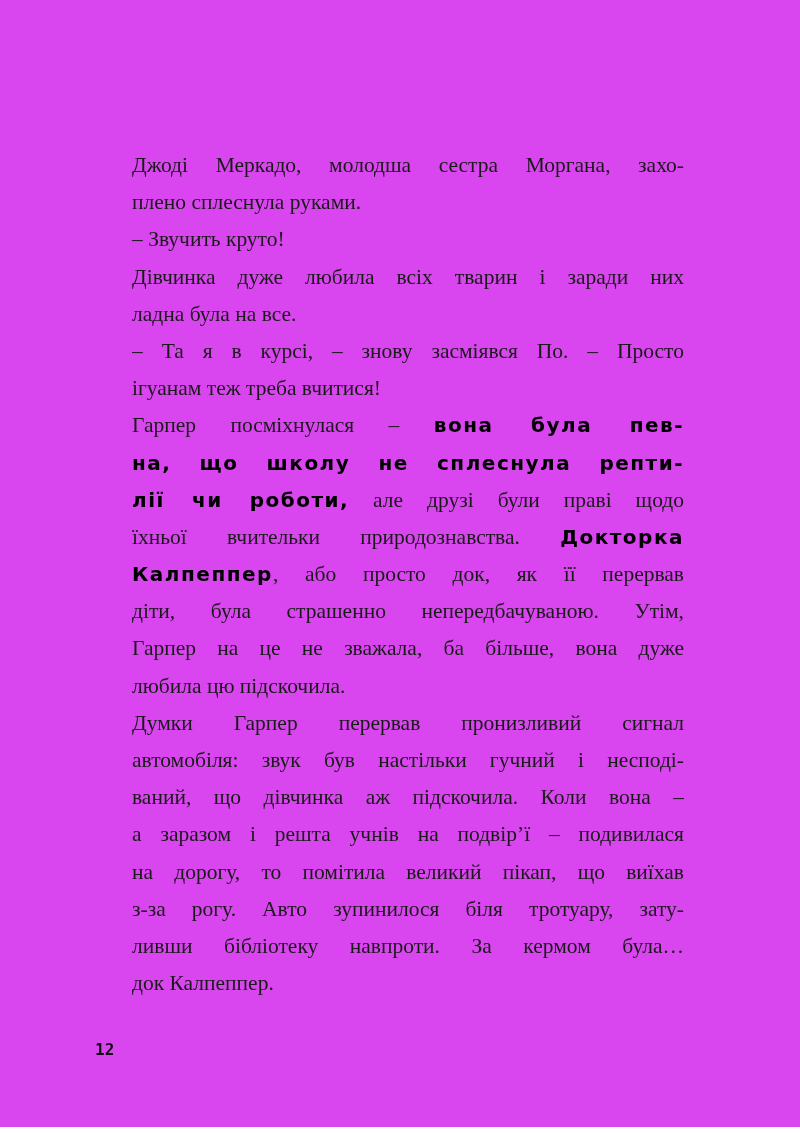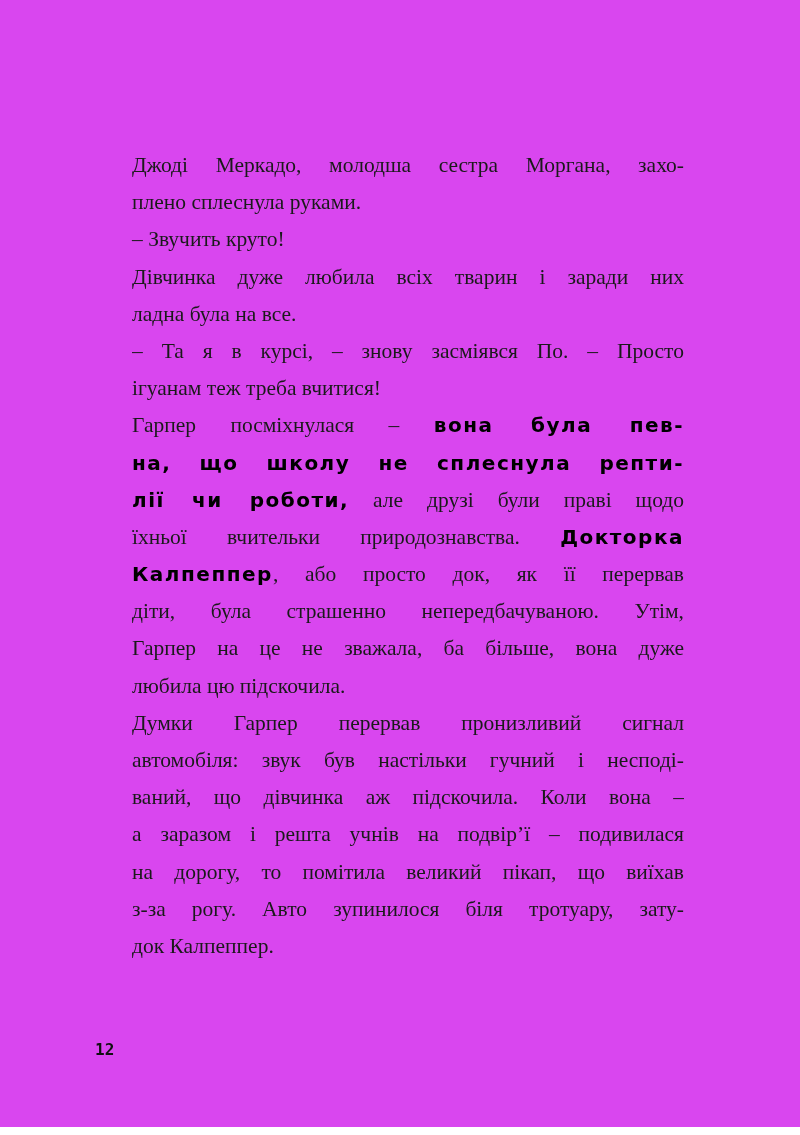--- a/index.html
+++ b/index.html
@@ -41,16 +41,17 @@
       <span class="line justify"><span class="hl">Калпеппер</span><span>, або просто док, як її перервав</span></span>
       <span class="line justify"><span>діти, була страшенно непередбачуваною. Утім,</span></span>
       <span class="line justify"><span>Гарпер на це не зважала, ба більше, вона дуже</span></span>
       <span class="line"><span>любила цю підскочила.</span></span>
       <span class="line justify"><span>Думки Гарпер перервав пронизливий сигнал</span></span>
       <span class="line justify"><span>автомобіля: звук був настільки гучний і несподі-</span></span>
       <span class="line justify"><span>ваний, що дівчинка аж підскочила. Коли вона –</span></span>
       <span class="line justify"><span>а заразом і решта учнів на подвір’ї – подивилася</span></span>
       <span class="line justify"><span>на дорогу, то помітила великий пікап, що виїхав</span></span>
       <span class="line justify"><span>з-за рогу. Авто зупинилося біля тротуару, зату-</span></span>
+      <span class="line justify"><span>ливши бібліотеку навпроти. За кермом була…</span></span>
       <span class="line"><span>док Калпеппер.</span></span>
     </div>
   <div class="page-number">12</div>
 </div>
 
 </body></html>

